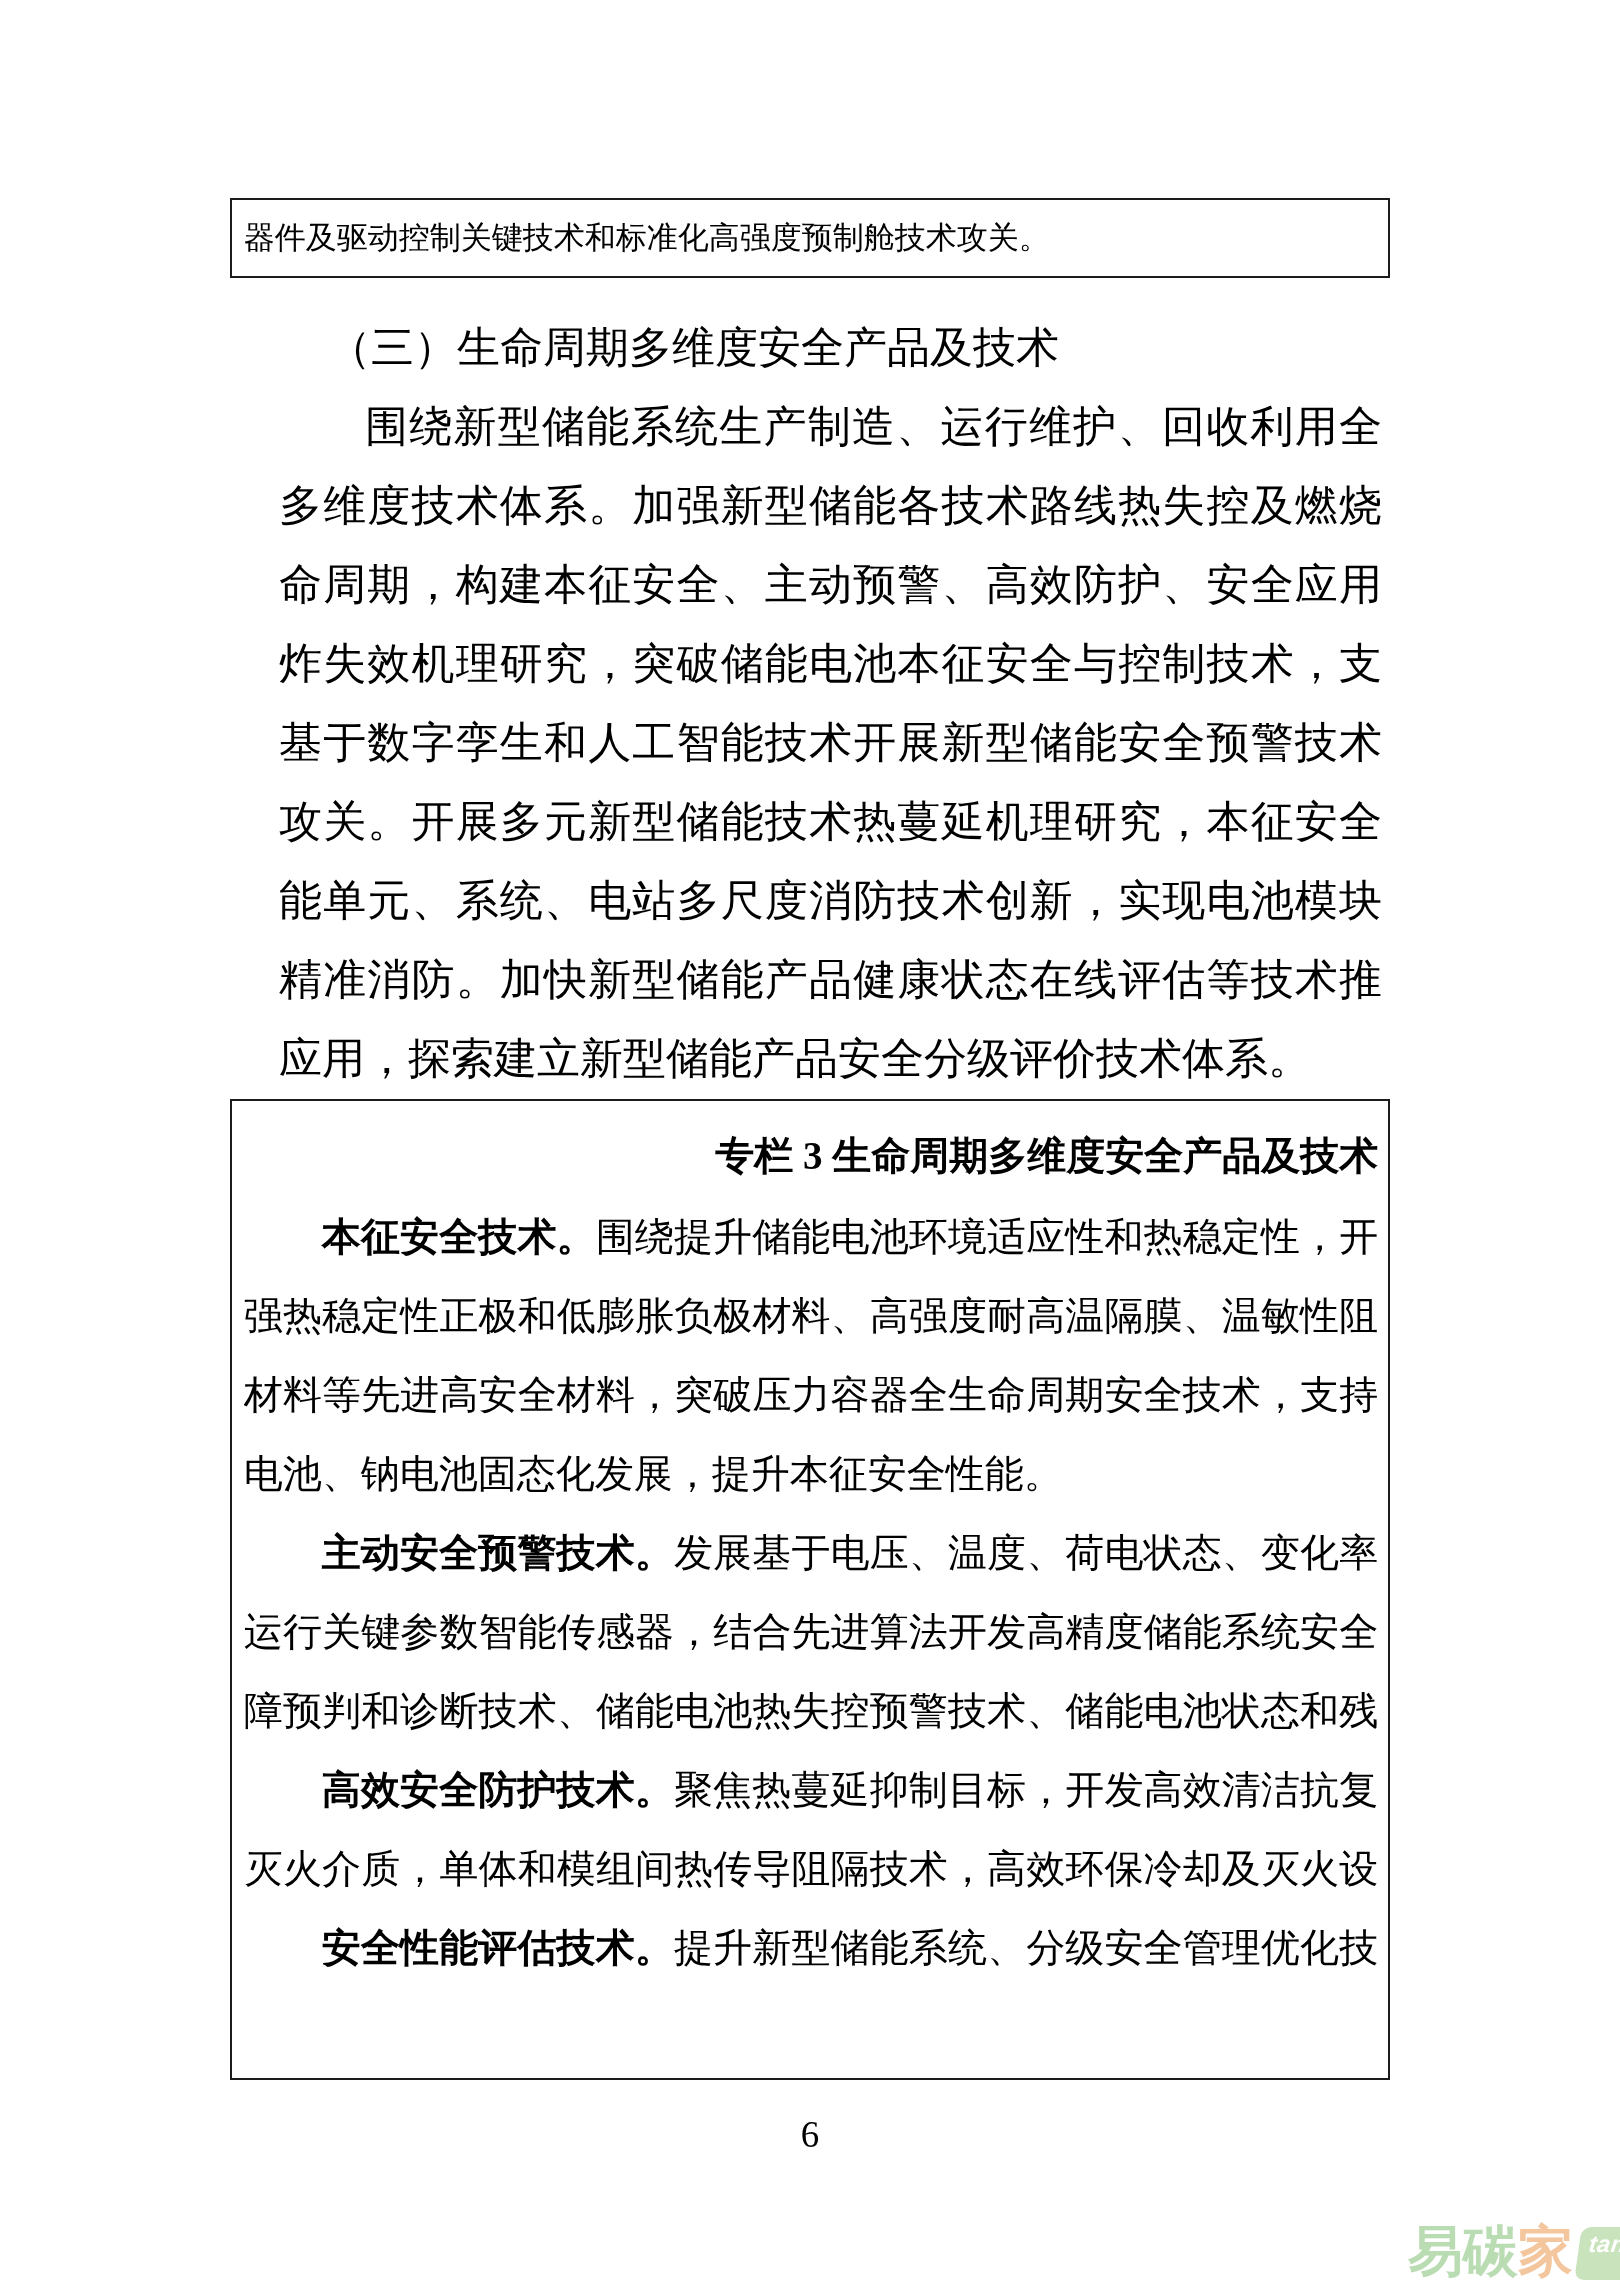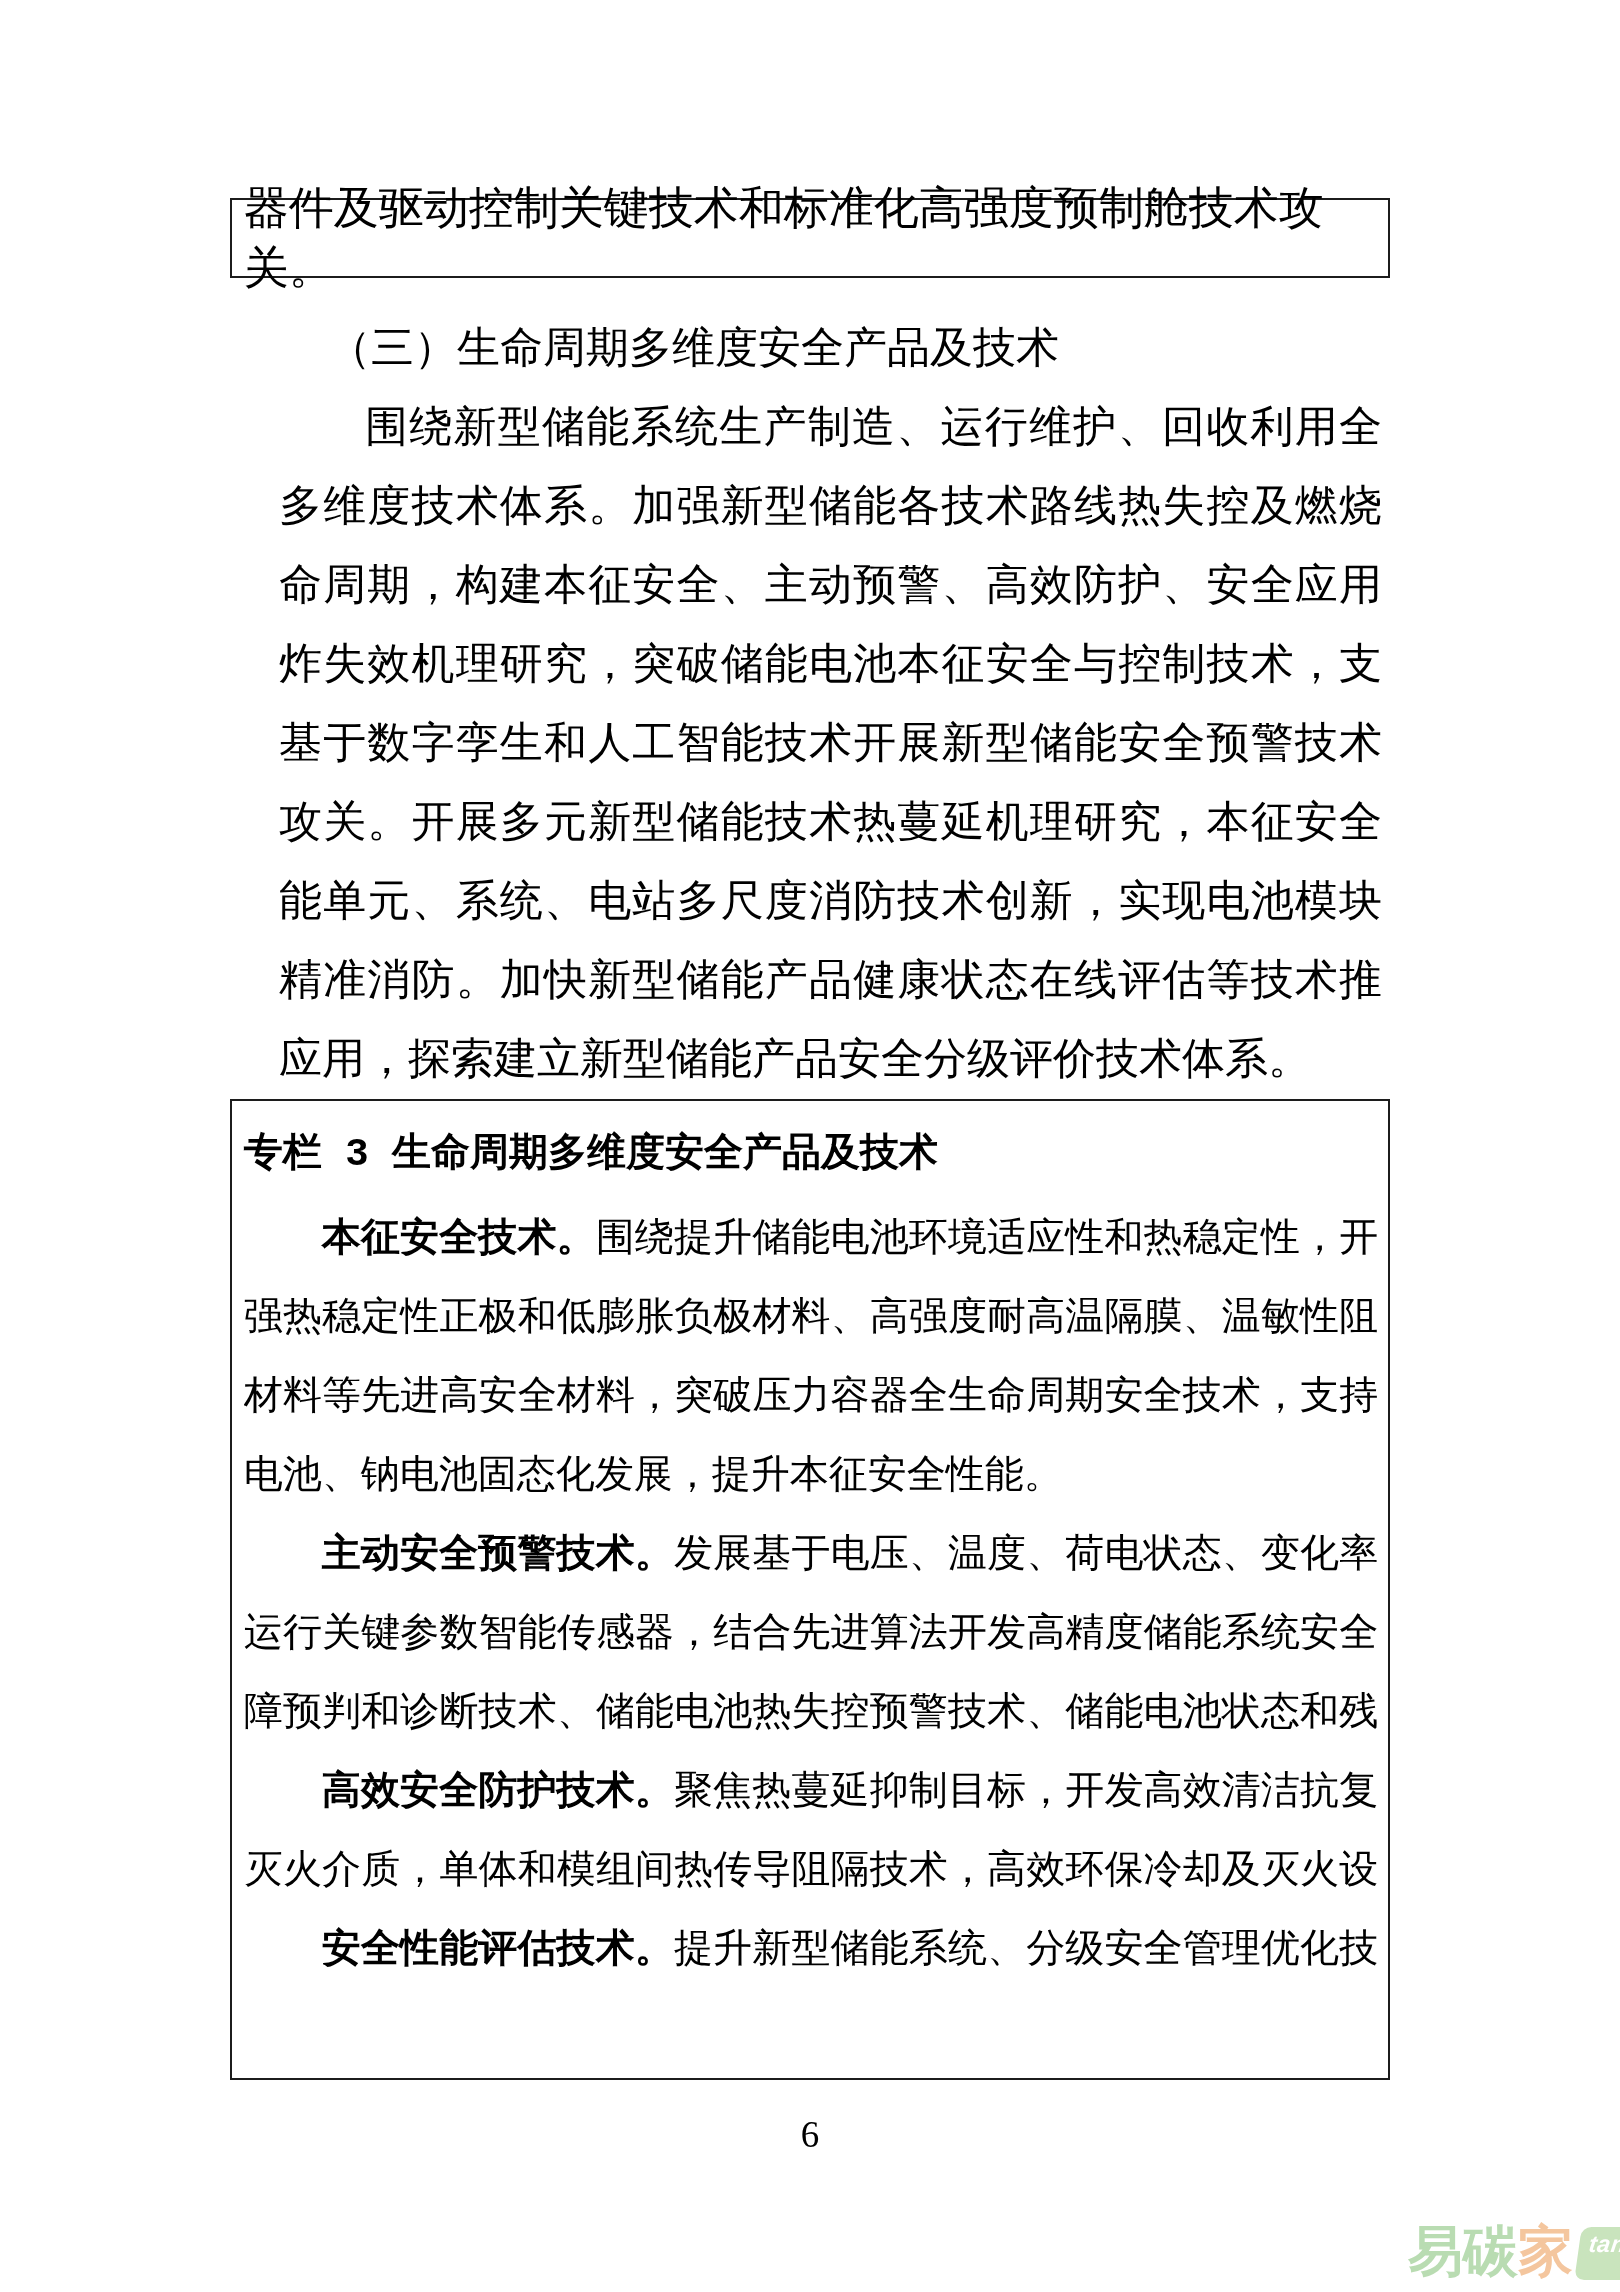--- a/index.html
+++ b/index.html
@@ -14,21 +14,21 @@
   }
 
   
   .top-box {
     position:absolute; left:230px; top:198px;
     width:1160px; height:80px;
     border:2px solid #1c1c1c;
     box-sizing:border-box;
     display:flex; align-items:center;
     padding-left:11.8px;
-    font-size:45px;
+    font-size:31px;
   }
 
   
   .heading {
     position:absolute; left:242px; top:308px;
     width:1140px; height:79px; line-height:79px;
     font-size:43px;
     text-indent:86px;
     white-space:nowrap;
   }
@@ -52,23 +52,23 @@
   .callout-box {
     position:absolute; left:230px; top:1099px;
     width:1160px; height:981px;
     border:2px solid #1c1c1c;
     box-sizing:border-box;
     padding:23.5px 9.8px 0 11.8px;
     font-size:39px; line-height:79px;
     overflow:hidden;
   }
   .box-title {
-    text-align:left;
+    text-align:right;
     font-weight:bold;
-    font-family:Liberation Mono, monospace;
+    font-family:Liberation Serif, serif;
     font-size:39px; line-height:61px;
     margin-bottom:11.8px;
   }
   .box-line {
     height:79px; overflow:hidden;
     text-align:justify;
     text-justify:inter-character;
   }
   .box-line.fill { text-align-last:justify; }
   .box-line.indent { text-indent:78px; }

